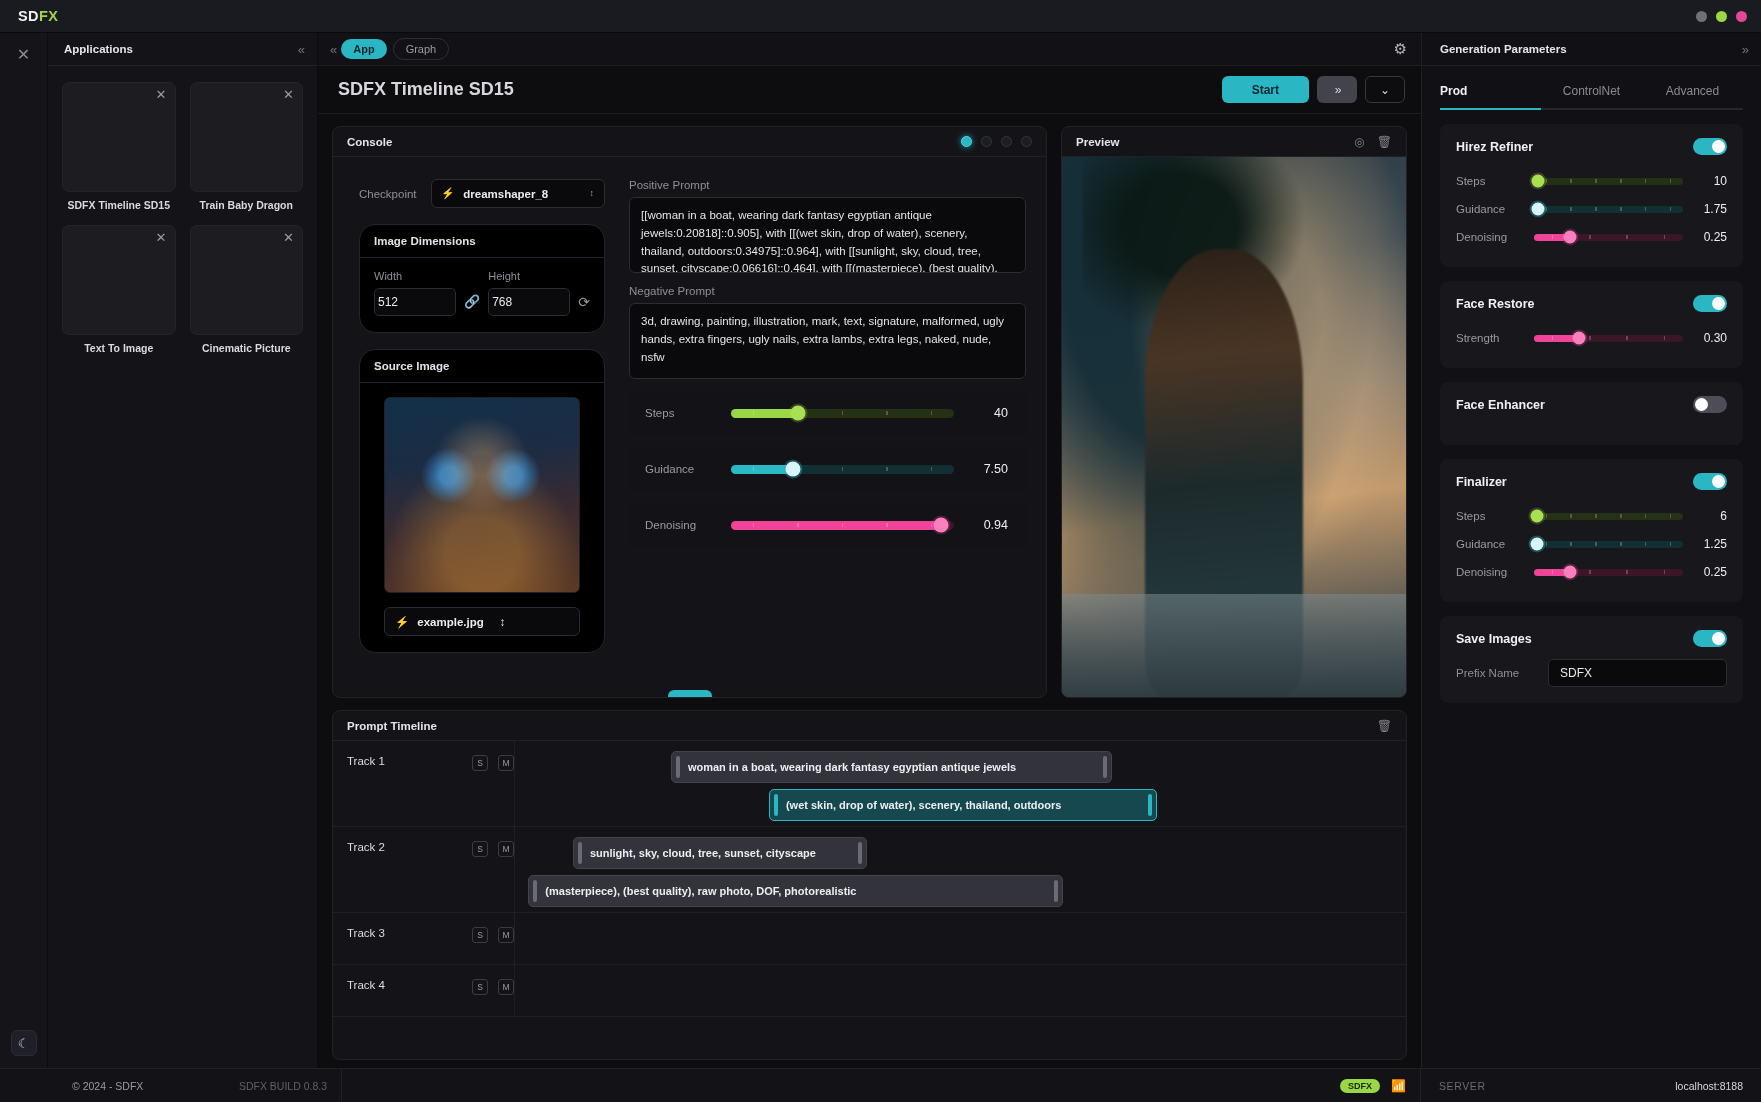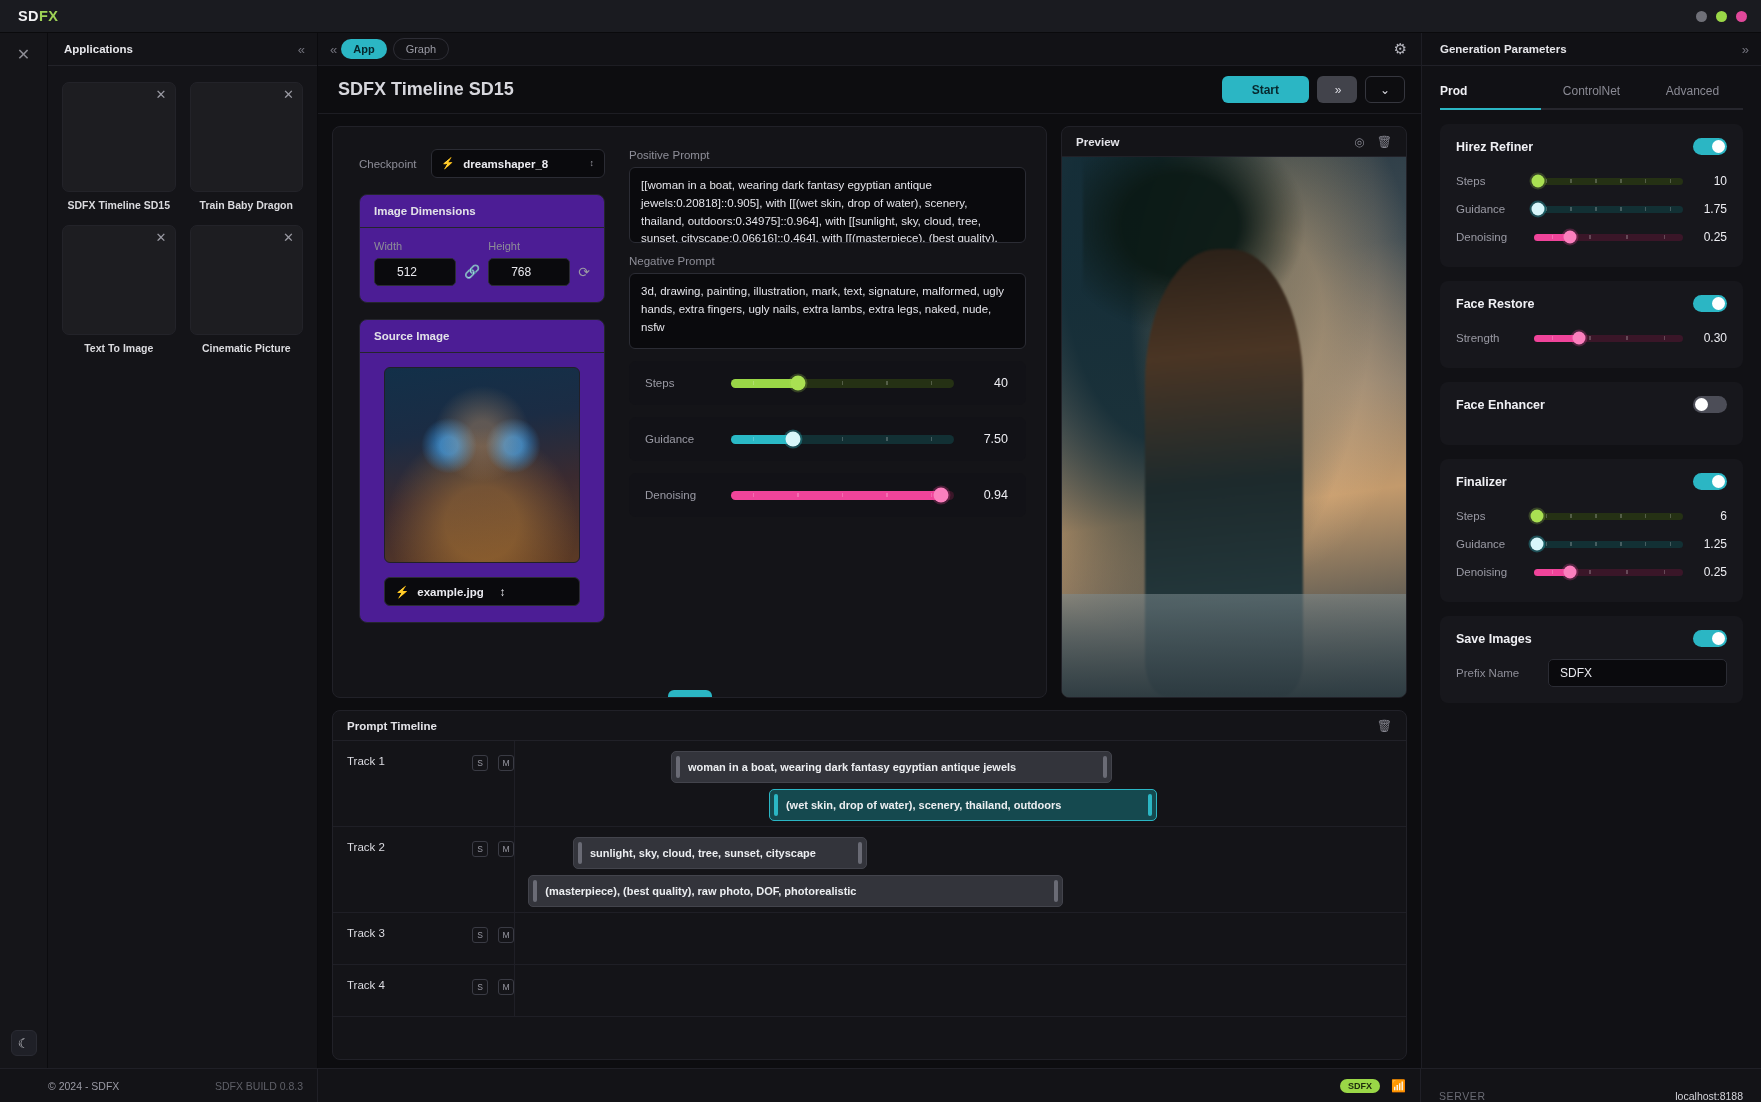--- a/index.html
+++ b/index.html
@@ -132,30 +132,30 @@
   .ck-label { font-size: 11.5px; color: #8e8e98; }
   .select {
     flex: 1; height: 29px; background: #0a0a0d; border: 1px solid #2b2c34;
     border-radius: 6px; display: flex; align-items: center; gap: 8px;
     padding: 0 10px; font-size: 11.5px; font-weight: bold; color: #eaeaef; cursor: pointer;
   }
   .select .bolt { color: #cfcfd6; font-size: 11px; }
   .select .sp { flex: 1; }
   .select .caret { color: #9a9aa3; font-size: 9px; line-height: .9; }
 
-  .group { border: 1px solid #24252c; border-radius: 8px; background: #4c1d95; }
+  .group { border: 1px solid #24252c; border-radius: 16px; background: #000000; }
   .group-head { padding: 10px 14px; border-bottom: 1px solid #24252c; font-size: 11.5px; font-weight: bold; color: #e2e2e8; }
   .group-body { padding: 12px 14px 16px; }
 
   .dims { display: flex; align-items: flex-end; gap: 8px; }
   .dim { display: flex; flex-direction: column; gap: 6px; }
   .dim label { font-size: 11px; color: #8e8e98; }
   .dim input {
     width: 82px; height: 28px; background: #0a0a0d; border: 1px solid #2b2c34;
-    border-radius: 5px; color: #e9e9ee; font-size: 12px; padding: 0 22px;
+    border-radius: 5px; color: #e9e9ee; font-size: 12px; padding: 0 3px;
     font-family: "Liberation Sans", sans-serif;
   }
   .link-ico { color: #2bb6c4; font-size: 13px; padding-bottom: 7px; cursor: pointer; }
   .refresh-ico { color: #9a9aa3; font-size: 14px; padding-bottom: 6px; cursor: pointer; }
 
   .src-img {
     width: 196px; height: 196px; border-radius: 6px; margin: 2px auto 0; display: block;
     background:
       radial-gradient(circle at 50% 34%, rgba(255,190,120,.30) 0 8%, transparent 30%),
       radial-gradient(circle at 33% 40%, rgba(60,170,255,.65) 0 5%, transparent 16%),
@@ -292,21 +292,21 @@
   .prefix-row .nm { font-size: 11.5px; color: #8e8e98; width: 90px; }
   .prefix-row input {
     flex: 1; height: 28px; background: #0a0a0d; border: 1px solid #2b2c34;
     border-radius: 5px; color: #e9e9ee; font-size: 12px; padding: 0 11px;
     font-family: "Liberation Sans", sans-serif;
   }
 
   
   .status {
     height: 34px; min-height: 34px; background: #131317; display: flex;
-    align-items: flex-end; border-top: 1px solid #202027; font-size: 10.5px;
+    align-items: center; border-top: 1px solid #202027; font-size: 10.5px; padding-left: 24px;
   }
   .st-l { width: 318px; min-width: 318px; display: flex; align-items: center; justify-content: space-between; padding: 0 14px 0 48px; height: 100%; border-right: 1px solid #202027; }
   .st-copy { color: #9a9aa4; }
   .st-build { color: #5f6068; }
   .st-mid { flex: 1; display: flex; align-items: center; justify-content: flex-end; gap: 11px; padding-right: 14px; height: 100%; border-right: 1px solid #202027; }
   .badge { background: #9ad747; color: #1d2a0c; font-size: 9px; font-weight: bold; border-radius: 9px; padding: 2px 8px; }
   .wifi { color: #7f9a4f; font-size: 12px; }
   .st-r { width: 340px; min-width: 340px; display: flex; align-items: center; justify-content: space-between; padding: 0 18px; }
   .st-srv { color: #6a6b74; letter-spacing: .6px; }
   .st-host { color: #d6d6dc; }
@@ -382,20 +382,29 @@
           <button class="btn-start">Start</button>
           <span class="btn-sq">»</span>
           <span class="btn-sq outline">⌄</span>
         </span>
       </div>
 
       <div class="content">
         <div class="row-top">
 
           <div class="panel console">
+            <div class="panel-head">
+              <span class="panel-title">Console</span>
+              <span class="dots">
+                <span class="dot on"></span>
+                <span class="dot"></span>
+                <span class="dot"></span>
+                <span class="dot"></span>
+              </span>
+            </div>
             <div class="console-body">
 
               <div class="col-left">
                 <div class="ck-row">
                   <span class="ck-label">Checkpoint</span>
                   <span class="select">
                     <span class="bolt">⚡</span>
                     <span>dreamshaper_8</span>
                     <span class="sp"></span>
                     <span class="caret">↕</span>

